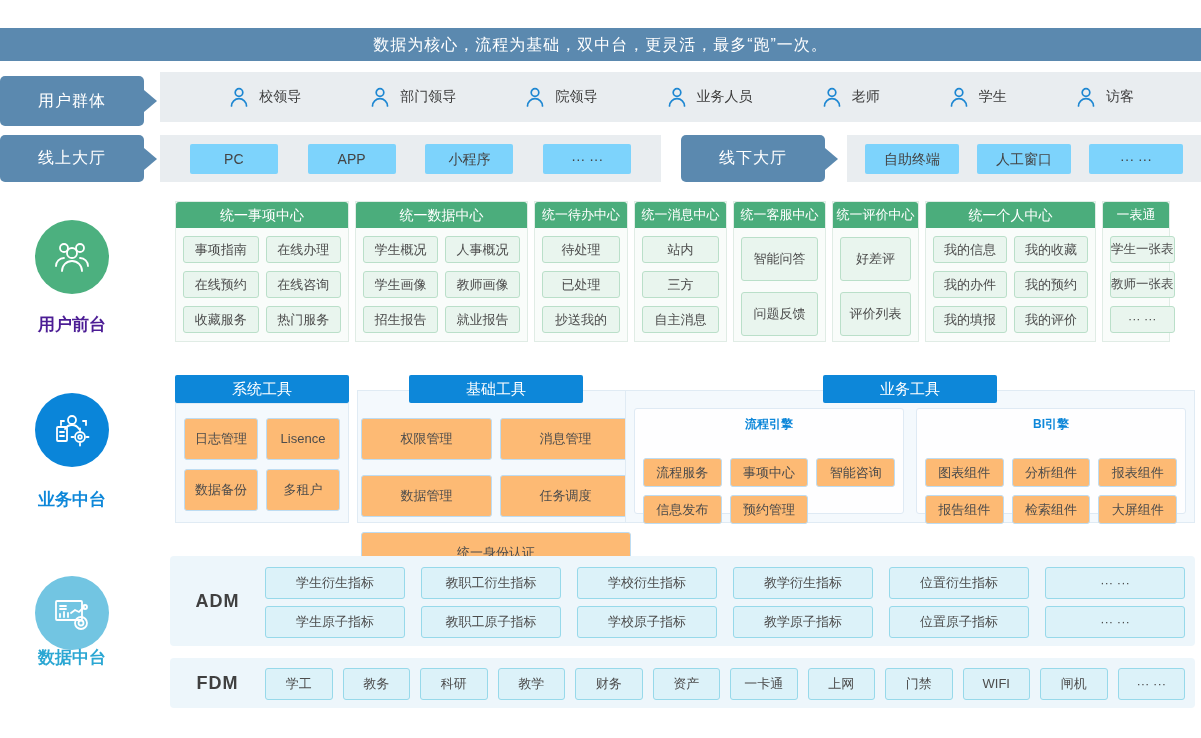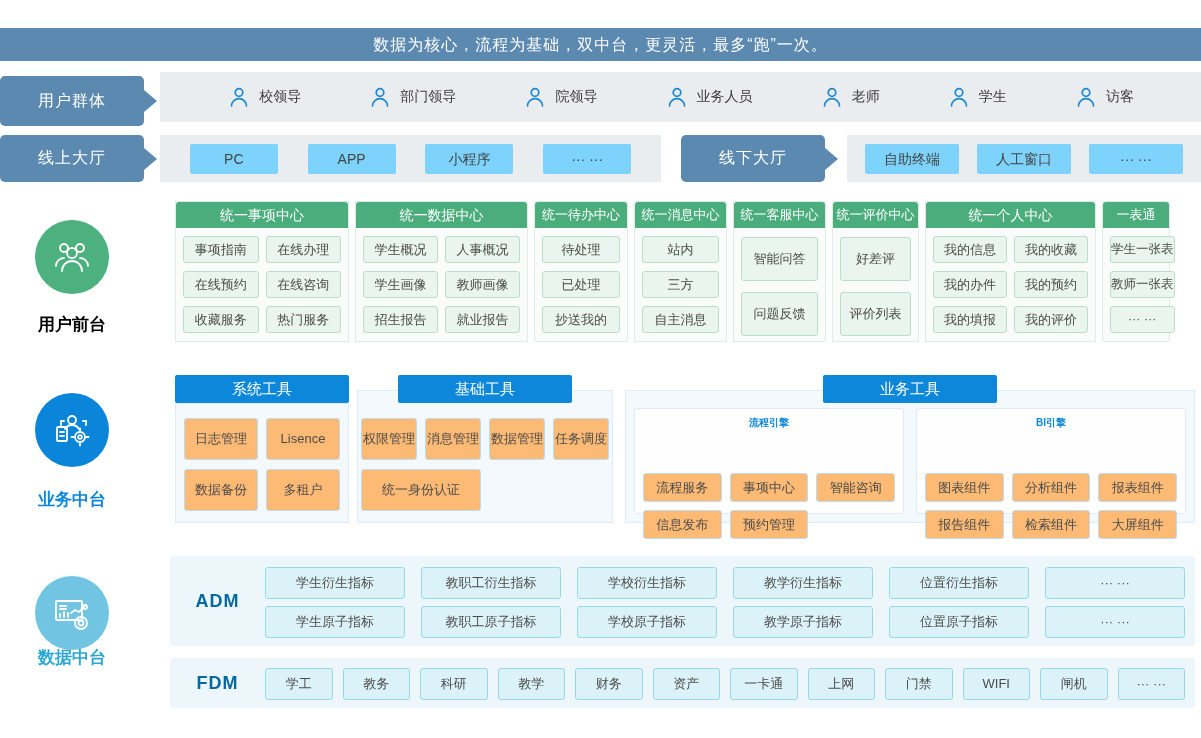--- a/index.html
+++ b/index.html
@@ -32,21 +32,21 @@
               font-size:14px;color:#444;border-radius:2px;}
   #band-offline .chip-white{width:94px;}
 
   
   .rail-circle{position:absolute;left:35px;width:74px;height:74px;border-radius:50%;
                display:flex;align-items:center;justify-content:center;}
   #circle-frontend{top:220px;background:#4cb07f;}
   #circle-business{top:393px;background:#0a85d9;}
   #circle-data{top:576px;background:#72c5e2;}
   .rail-label{position:absolute;left:0;width:144px;text-align:center;font-size:17px;font-weight:bold;}
-  #rail-label-frontend{top:313px;color:#000000;}
+  #rail-label-frontend{top:313px;color:#4c1d95;}
   #rail-label-business{top:488px;color:#0d87d9;}
   #rail-label-data{top:646px;color:#2ba7d3;}
 
   
   #fe-cols{position:absolute;left:175px;top:201px;width:1013px;height:141px;display:flex;gap:6px;}
   .fe-col{border:1px solid #e0ece5;background:#f9fcfa;border-radius:0;display:flex;
           flex-direction:column;box-sizing:border-box;}
   #fec1{width:174px;} #fec2{width:173px;} #fec3{width:94px;} #fec4{width:93px;}
   #fec5{width:93px;} #fec6{width:87px;} #fec7{width:171px;} #fec8{width:68px;}
   .fe-head{background:#4bad7c;color:#fff;text-align:center;font-size:14px;height:26px;
@@ -63,39 +63,39 @@
 
   
   .biz-head{background:#0d87d9;color:#fff;height:28px;line-height:28px;text-align:center;
             font-size:15px;border-radius:2px;}
   .biz-body{border:1px solid #e0ebf4;background:#f4f9fd;box-sizing:border-box;}
   .biz-box{background:#fdba74;border:1px solid #bddcf2;border-radius:3px;height:40px;
            line-height:40px;text-align:center;font-size:13px;color:#4c4c4c;white-space:nowrap;}
   #biz-sys{position:absolute;left:175px;top:375px;width:174px;}
   #biz-sys .biz-body{height:120px;padding:14px 8px 0;display:grid;grid-template-columns:1fr 1fr;
                      gap:9px 8px;align-content:start;}
-  #biz-basic{position:absolute;left:357px;top:375px;width:256px;}
+  #biz-basic{position:absolute;left:357px;top:375px;width:278px;}
   .float-head{position:absolute;left:50%;transform:translateX(-50%);top:0;width:174px;z-index:2;}
   #biz-basic .biz-body{margin-top:15px;height:133px;padding:27px 3px 0;display:grid;
-                       grid-template-columns:repeat(4,1fr);gap:9px 8px;align-content:start;}
+                       grid-template-columns:repeat(2,1fr);gap:15px 8px;align-content:start;}
   .span2{grid-column:span 2;}
   #biz-tools{position:absolute;left:625px;top:375px;width:570px;}
   #biz-tools .biz-body{margin-top:15px;height:133px;padding:17px 8px 8px;display:flex;gap:12px;}
   .engine{flex:1;background:#fefeff;border:1px solid #dfeaf4;border-radius:3px;
           padding:5px 8px 8px;display:flex;flex-direction:column;}
-  .engine-title{color:#0d87d9;font-weight:bold;font-size:10px;text-align:center;margin:2px 0 27px;}
+  .engine-title{color:#0d87d9;font-weight:bold;font-size:12px;text-align:center;margin:2px 0 9px;}
   .engine-grid{display:grid;grid-template-columns:repeat(3,1fr);gap:8px;margin-top:16px;}
   .engine .biz-box{height:27px;line-height:27px;}
 
   
   .data-band{position:absolute;left:170px;width:1025px;background:#edf6fb;border-radius:4px;}
   #band-adm{top:556px;height:90px;}
   #band-fdm{top:658px;height:50px;}
   .band-label{position:absolute;left:0;top:0;bottom:0;width:95px;display:flex;align-items:center;
-              justify-content:center;color:#0369a1;font-weight:bold;font-size:18px;letter-spacing:1px;}
+              justify-content:center;color:#404040;font-weight:bold;font-size:18px;letter-spacing:1px;}
   .adm-rows{position:absolute;left:95px;right:10px;top:11px;display:flex;flex-direction:column;gap:7px;}
   .adm-row{display:flex;gap:16px;}
   .data-box{flex:1;background:#dcf2f9;border:1px solid #97d9ea;border-radius:3px;height:30px;
             line-height:30px;text-align:center;font-size:13px;color:#4c4c4c;white-space:nowrap;}
   .fdm-row{position:absolute;left:95px;right:10px;top:10px;display:flex;gap:10px;}
 </style>
 </head>
 <body>
 
 <div id="page">

